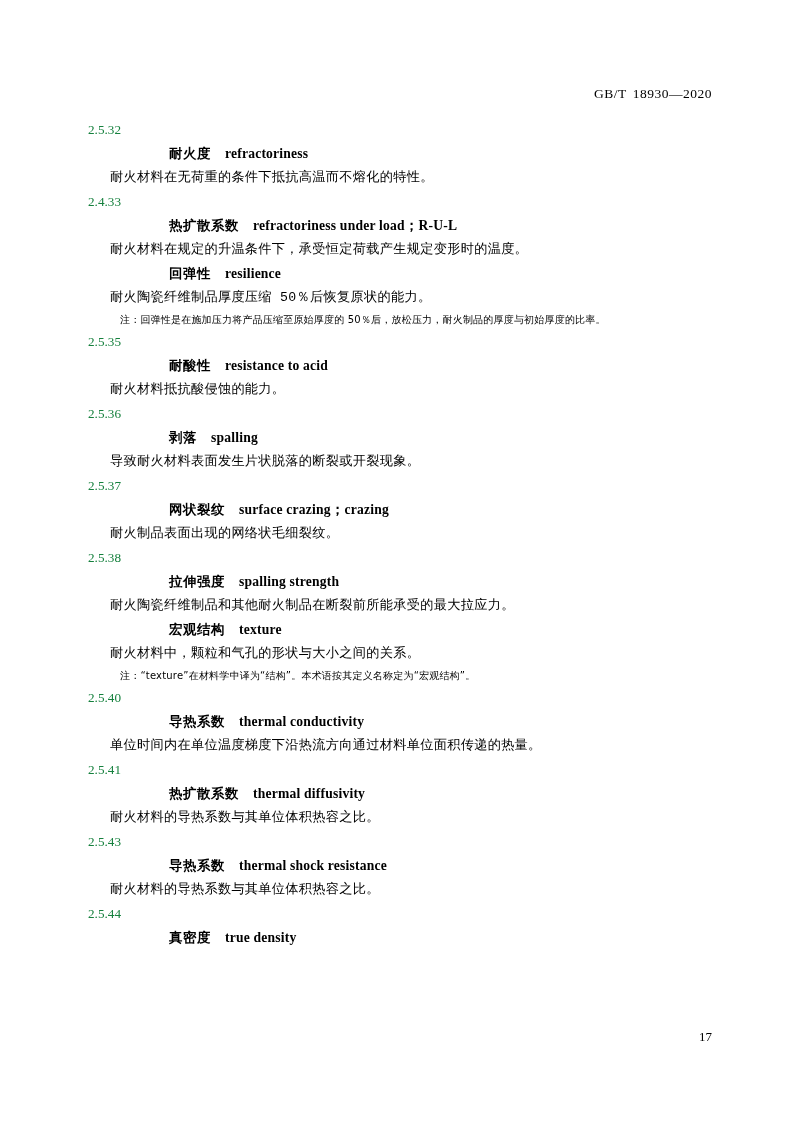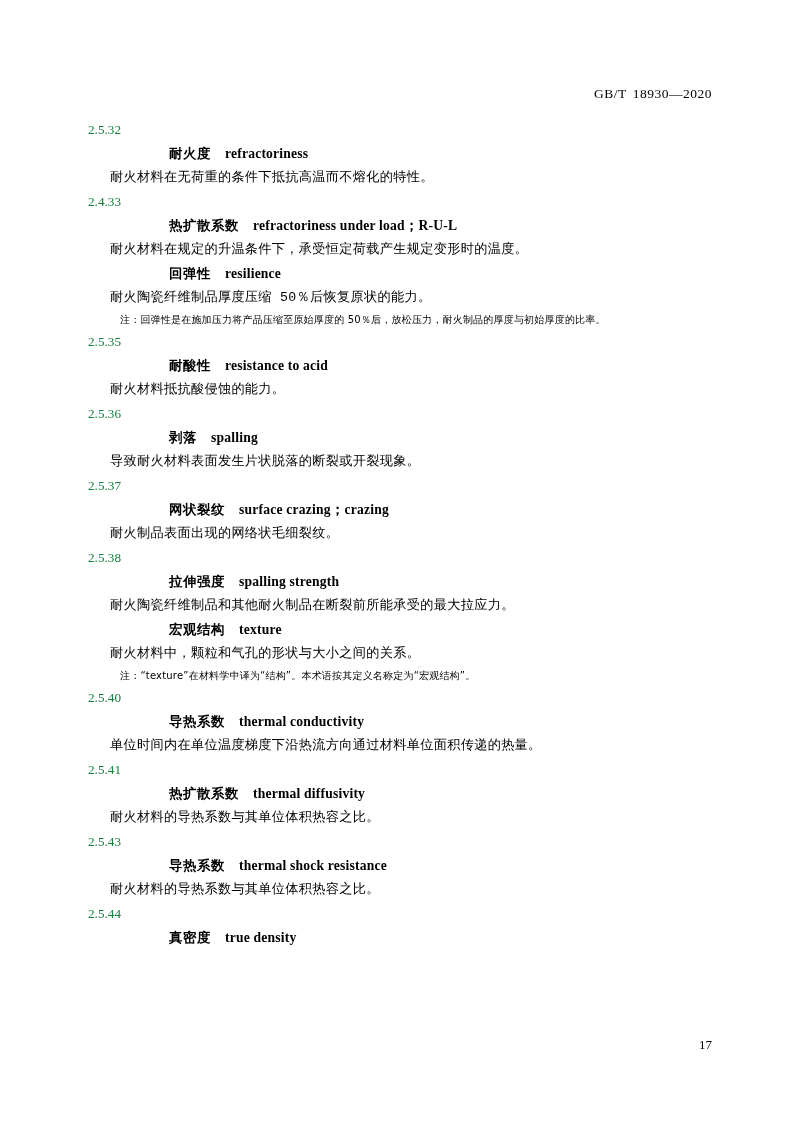--- a/index.html
+++ b/index.html
@@ -78,21 +78,21 @@
   }
   .note {
     margin-left: 32px;
     line-height: 20px;
     font-family: "DejaVu Sans", sans-serif;
     font-size: 10px;
     letter-spacing: 0.2px;
   }
   .pagenum {
     position: absolute;
-    bottom: 78px;
+    bottom: 86px;
     right: 88px;
     font-family: "Liberation Serif", serif;
     font-size: 13px;
   }
 </style>
 </head>
 <body>
 
 <div class="page">
 

